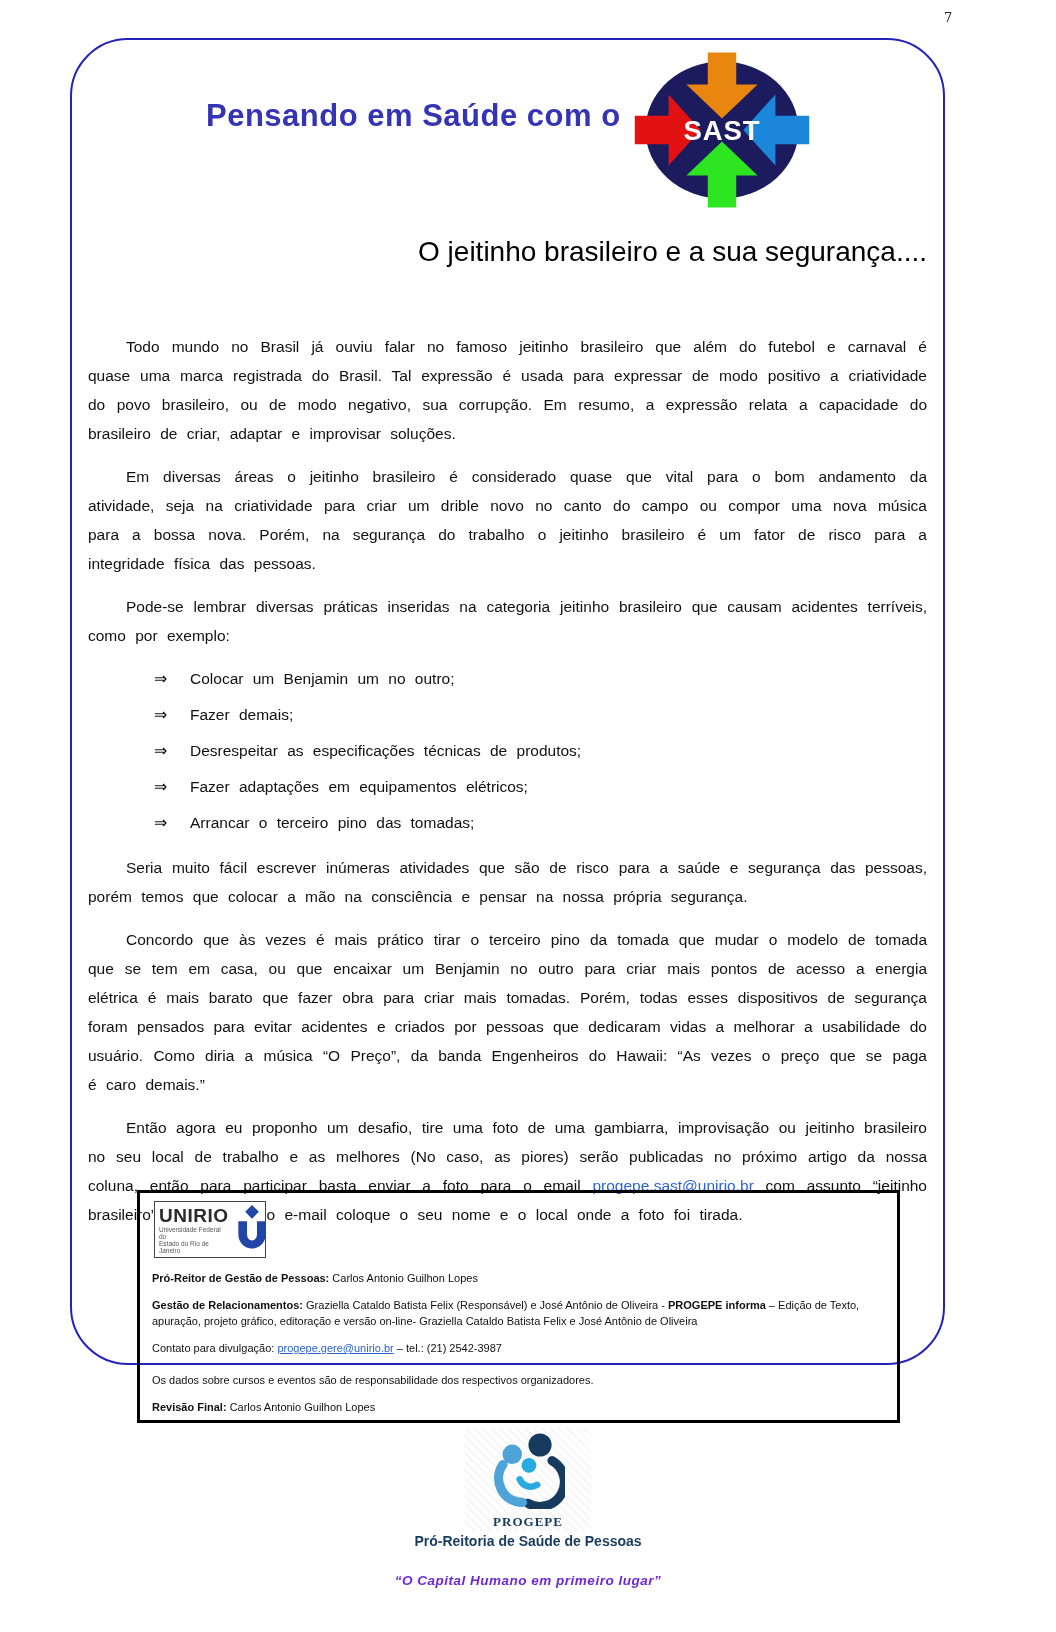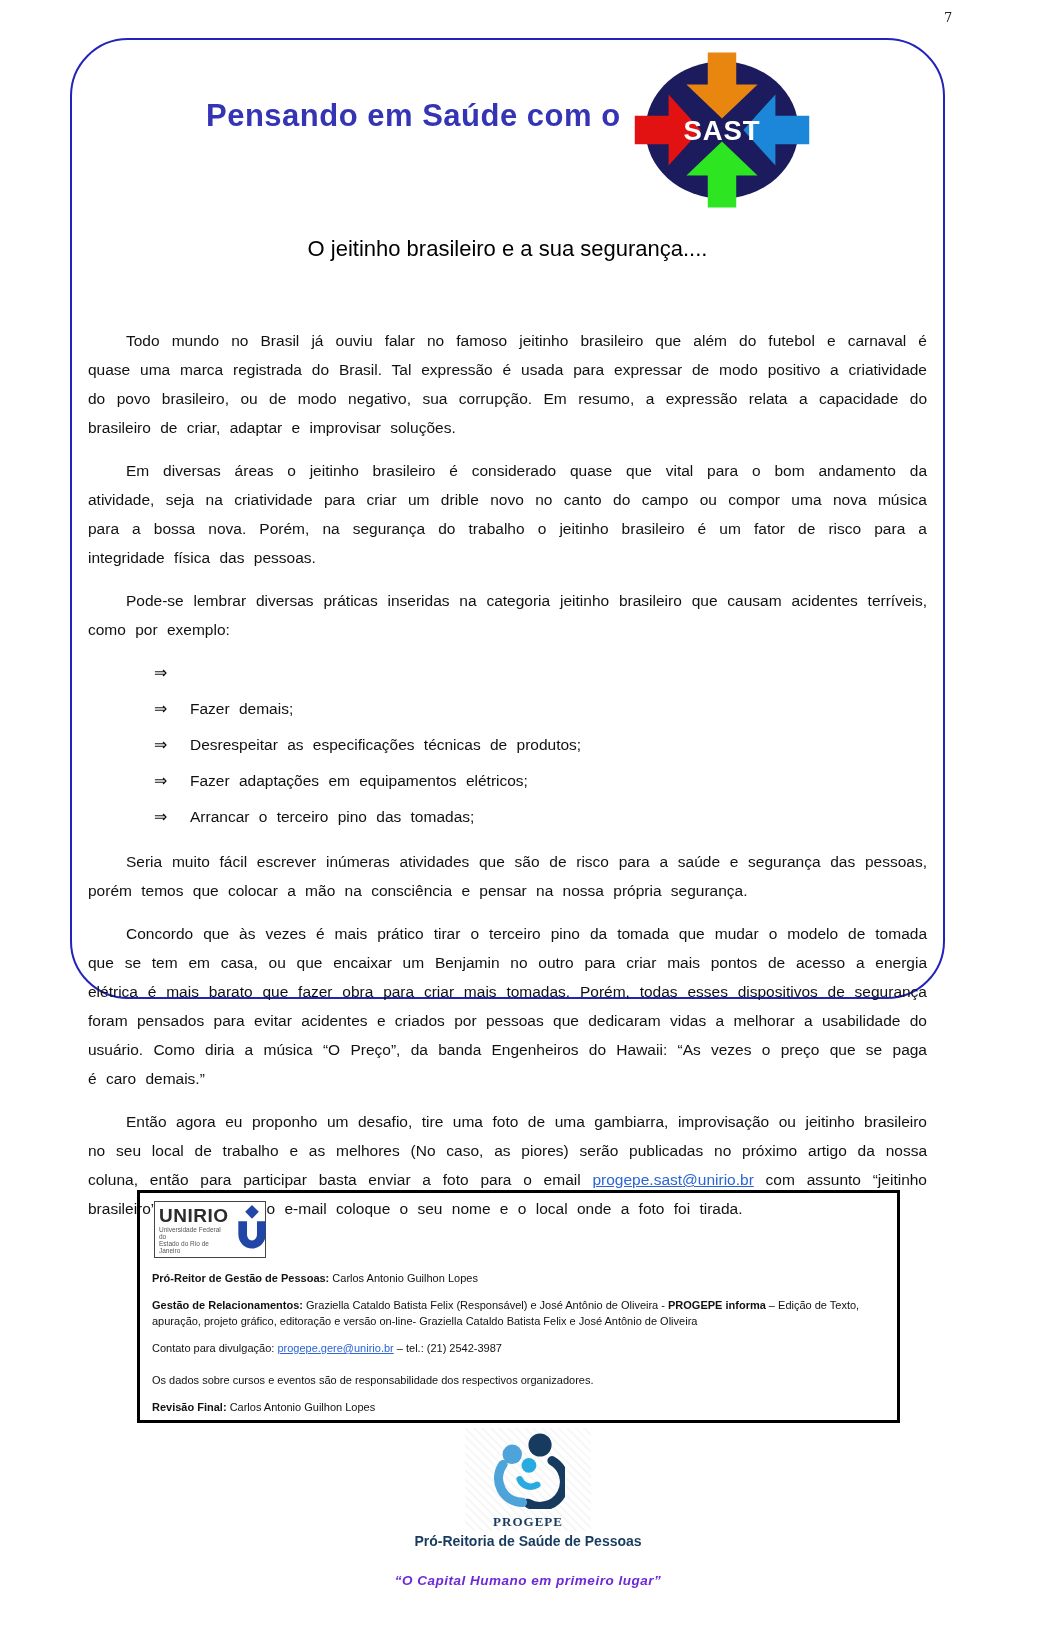--- a/index.html
+++ b/index.html
@@ -7,31 +7,31 @@
   .page {
     position:relative; width:1056px; height:1632px; background:#ffffff;
     font-family:"Liberation Sans", sans-serif; color:#000; overflow:hidden;
   }
   .page-number {
     position:absolute; top:10px; left:944px;
     font-family:"DejaVu Serif", serif; font-size:13px; color:#222;
   }
   
   .article-box {
-    position:absolute; left:70px; top:38px; width:875px; height:961px;
+    position:absolute; left:70px; top:38px; width:875px; height:1327px;
     border:2px solid #2323BB; border-radius:58px; padding:6px 16px 0;
   }
   .header-row { display:flex; align-items:flex-start; margin-left:118px; }
   .masthead {
     margin-top:52px; font-size:31px; font-weight:bold; color:#3434B4;
     letter-spacing:0.5px; white-space:nowrap;
   }
   .sast-logo { margin-left:12px; margin-top:4px; }
   .sast-logo svg { display:block; }
-  .article-title { text-align:center; margin-top:26px; font-size:22px; color:#000; }
+  .article-title { text-align:right; margin-top:26px; font-size:28px; color:#000; }
   .article-body {
     margin-top:64px; padding:0 0 0 0; font-size:15.5px; line-height:29px;
     text-align:justify; word-spacing:5px; color:#111;
   }
   .article-body p { margin:0 0 14px; text-indent:38px; }
   .arrow-list { list-style:none; margin:6px 0 16px; }
   .arrow-list li { display:flex; line-height:29px; margin-bottom:7px; text-align:left; }
   .arrow-marker { margin-left:66px; width:36px; flex:0 0 36px; font-size:16px; }
   .email-link { color:#2B63D9; text-decoration:underline; cursor:pointer; }
   
@@ -95,20 +95,21 @@
     <div class="article-title">O jeitinho brasileiro e a sua segurança....</div>
 
     <div class="article-body">
       <p>Todo mundo no Brasil já ouviu falar no famoso jeitinho brasileiro que além do futebol e carnaval é quase uma marca registrada do Brasil. Tal expressão é usada para expressar de modo positivo a criatividade do povo brasileiro, ou de modo negativo, sua corrupção. Em resumo, a expressão relata a capacidade do brasileiro de criar, adaptar e improvisar soluções.</p>
       <p>Em diversas áreas o jeitinho brasileiro é considerado quase que vital para o bom andamento da atividade, seja na criatividade para criar um drible novo no canto do campo ou compor uma nova música para a bossa nova. Porém, na segurança do trabalho o jeitinho brasileiro é um fator de risco para a integridade física das pessoas.</p>
       <p>Pode-se lembrar diversas práticas inseridas na categoria jeitinho brasileiro que causam acidentes terríveis, como por exemplo:</p>
 
       <ul class="arrow-list">
         <li>
           <span class="arrow-marker">⇒</span>
+          <span>Colocar um Benjamin um no outro;</span>
         </li>
         <li>
           <span class="arrow-marker">⇒</span>
           <span>Fazer demais;</span>
         </li>
         <li>
           <span class="arrow-marker">⇒</span>
           <span>Desrespeitar as especificações técnicas de produtos;</span>
         </li>
         <li>

